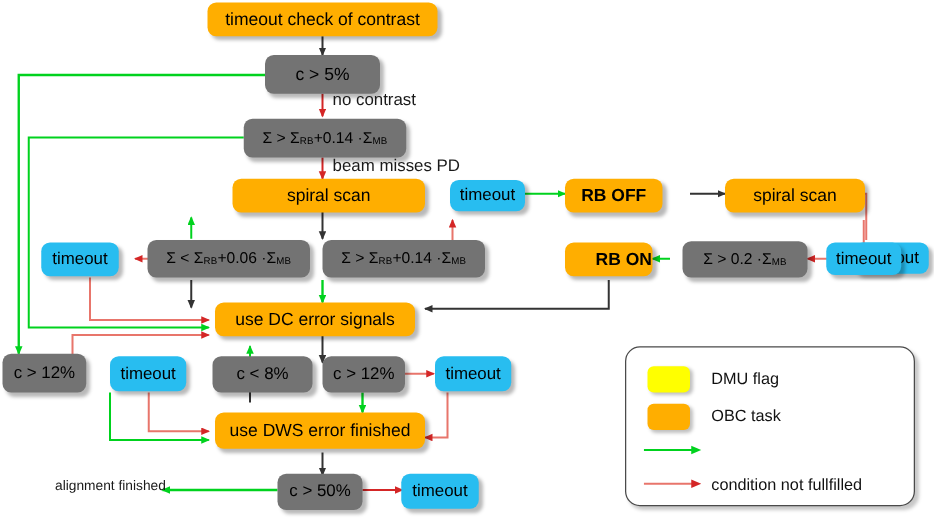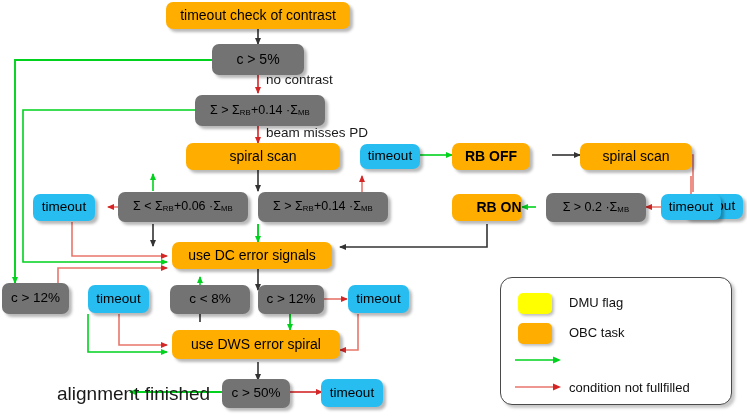--- a/index.html
+++ b/index.html
@@ -157,34 +157,34 @@
 
   <div class="node dmu" style="left:258px;top:285px;width:66px;height:29px;font-size:13.5px;">
       <span>c &gt; 12%</span>
     </div>
 
   <div class="node tmo" style="left:348px;top:285px;width:61px;height:28px;font-size:13.5px;">
       <span>timeout</span>
     </div>
 
   <div class="node obc" style="left:172px;top:330px;width:168px;height:29px;font-size:14px;">
-      <span>use DWS error spiral</span>
+      <span>use DWS error finished</span>
     </div>
 
   <div class="node dmu" style="left:222px;top:379px;width:68px;height:29px;font-size:13.5px;">
       <span>c &gt; 50%</span>
     </div>
 
   <div class="node tmo" style="left:321px;top:379px;width:62px;height:28px;font-size:13.5px;">
       <span>timeout</span>
     </div>
 
   <div class="lbl" style="left:266px;top:72px;font-size:13.5px;">no contrast</div>
   <div class="lbl" style="left:266px;top:125px;font-size:13.5px;">beam misses PD</div>
-  <div class="lbl" style="left:57px;top:383px;font-size:19px;text-align:right;">alignment finished</div>
+  <div class="lbl" style="left:44px;top:383px;font-size:11px;text-align:right;">alignment finished</div>
 
   <div class="legend">
     <div class="sw" style="left:17px;top:15px;background:#ffff00;"></div>
     <div class="ltxt" style="left:68px;top:17px;">DMU flag</div>
 
     <div class="sw" style="left:17px;top:45px;background:#ffae00;"></div>
     <div class="ltxt" style="left:68px;top:47px;">OBC task</div>
 
     <svg style="position:absolute;left:14px;top:76px;width:48px;height:12px;" viewBox="0 0 48 12" xmlns="http://www.w3.org/2000/svg">
       <path d="M0,6 L40,6" stroke="#00d21e" stroke-width="1.6" fill="none"></path>

